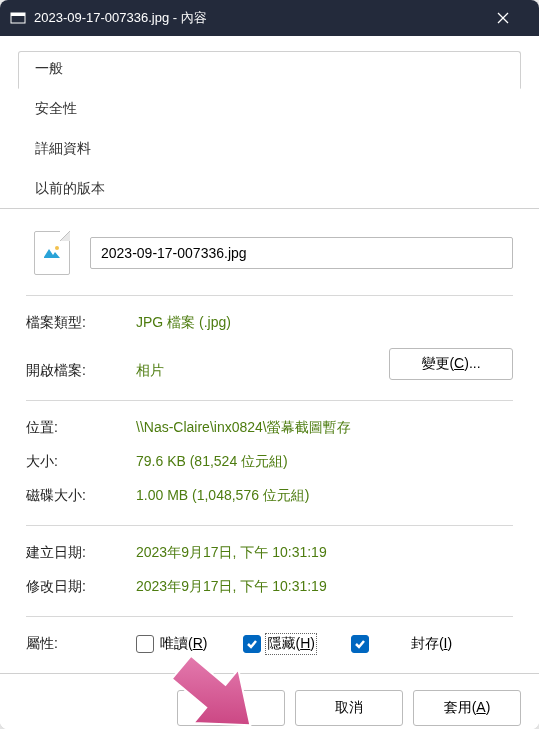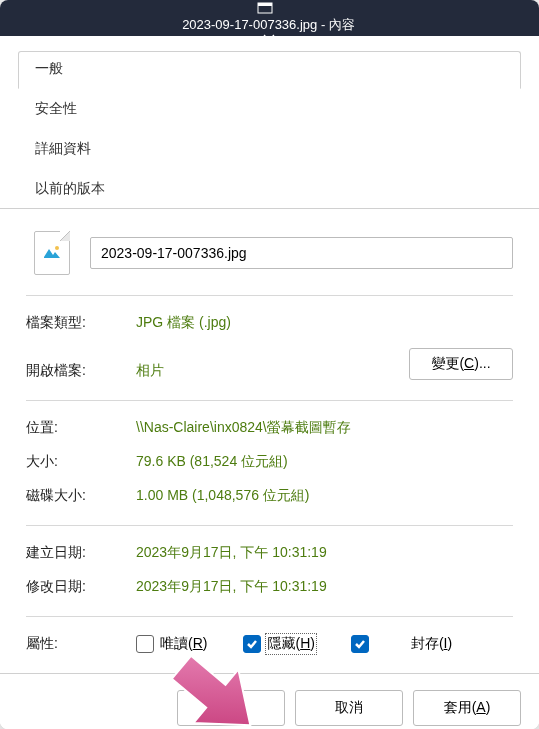--- a/index.html
+++ b/index.html
@@ -21,21 +21,20 @@
   overflow: hidden;
   box-shadow: 0 4px 20px rgba(0,0,0,0.15);
 }
 .titlebar {
   background: #232a3b;
   color: #fff;
   height: 36px;
   display: flex;
   align-items: center;
   padding: 0 12px 0 10px;
-  flex-direction: column;
 }
 .titlebar-icon {
   width: 16px; height: 16px;
   margin-right: 8px;
   display: flex;
   align-items: center;
   justify-content: center;
 }
 .titlebar-title { flex: 1; font-size: 13px; }
 .titlebar-close {
@@ -121,21 +120,21 @@
   align-items: flex-end;
   margin-bottom: 16px;
 }
 .info-label {
   width: 110px;
   color: #222;
   flex-shrink: 0;
 }
 .info-value { flex: 1; color: #4d7c0f; }
 .info-row .btn {
-  width: 104px;
+  width: 124px;
   padding: 6px 8px;
   border: 1px solid #bbb;
   background: #fff;
   border-radius: 3px;
   cursor: pointer;
   font-family: inherit;
   font-size: 14px;
 }
 .info-row .btn u { text-decoration: underline; }
 .attrs-row {

